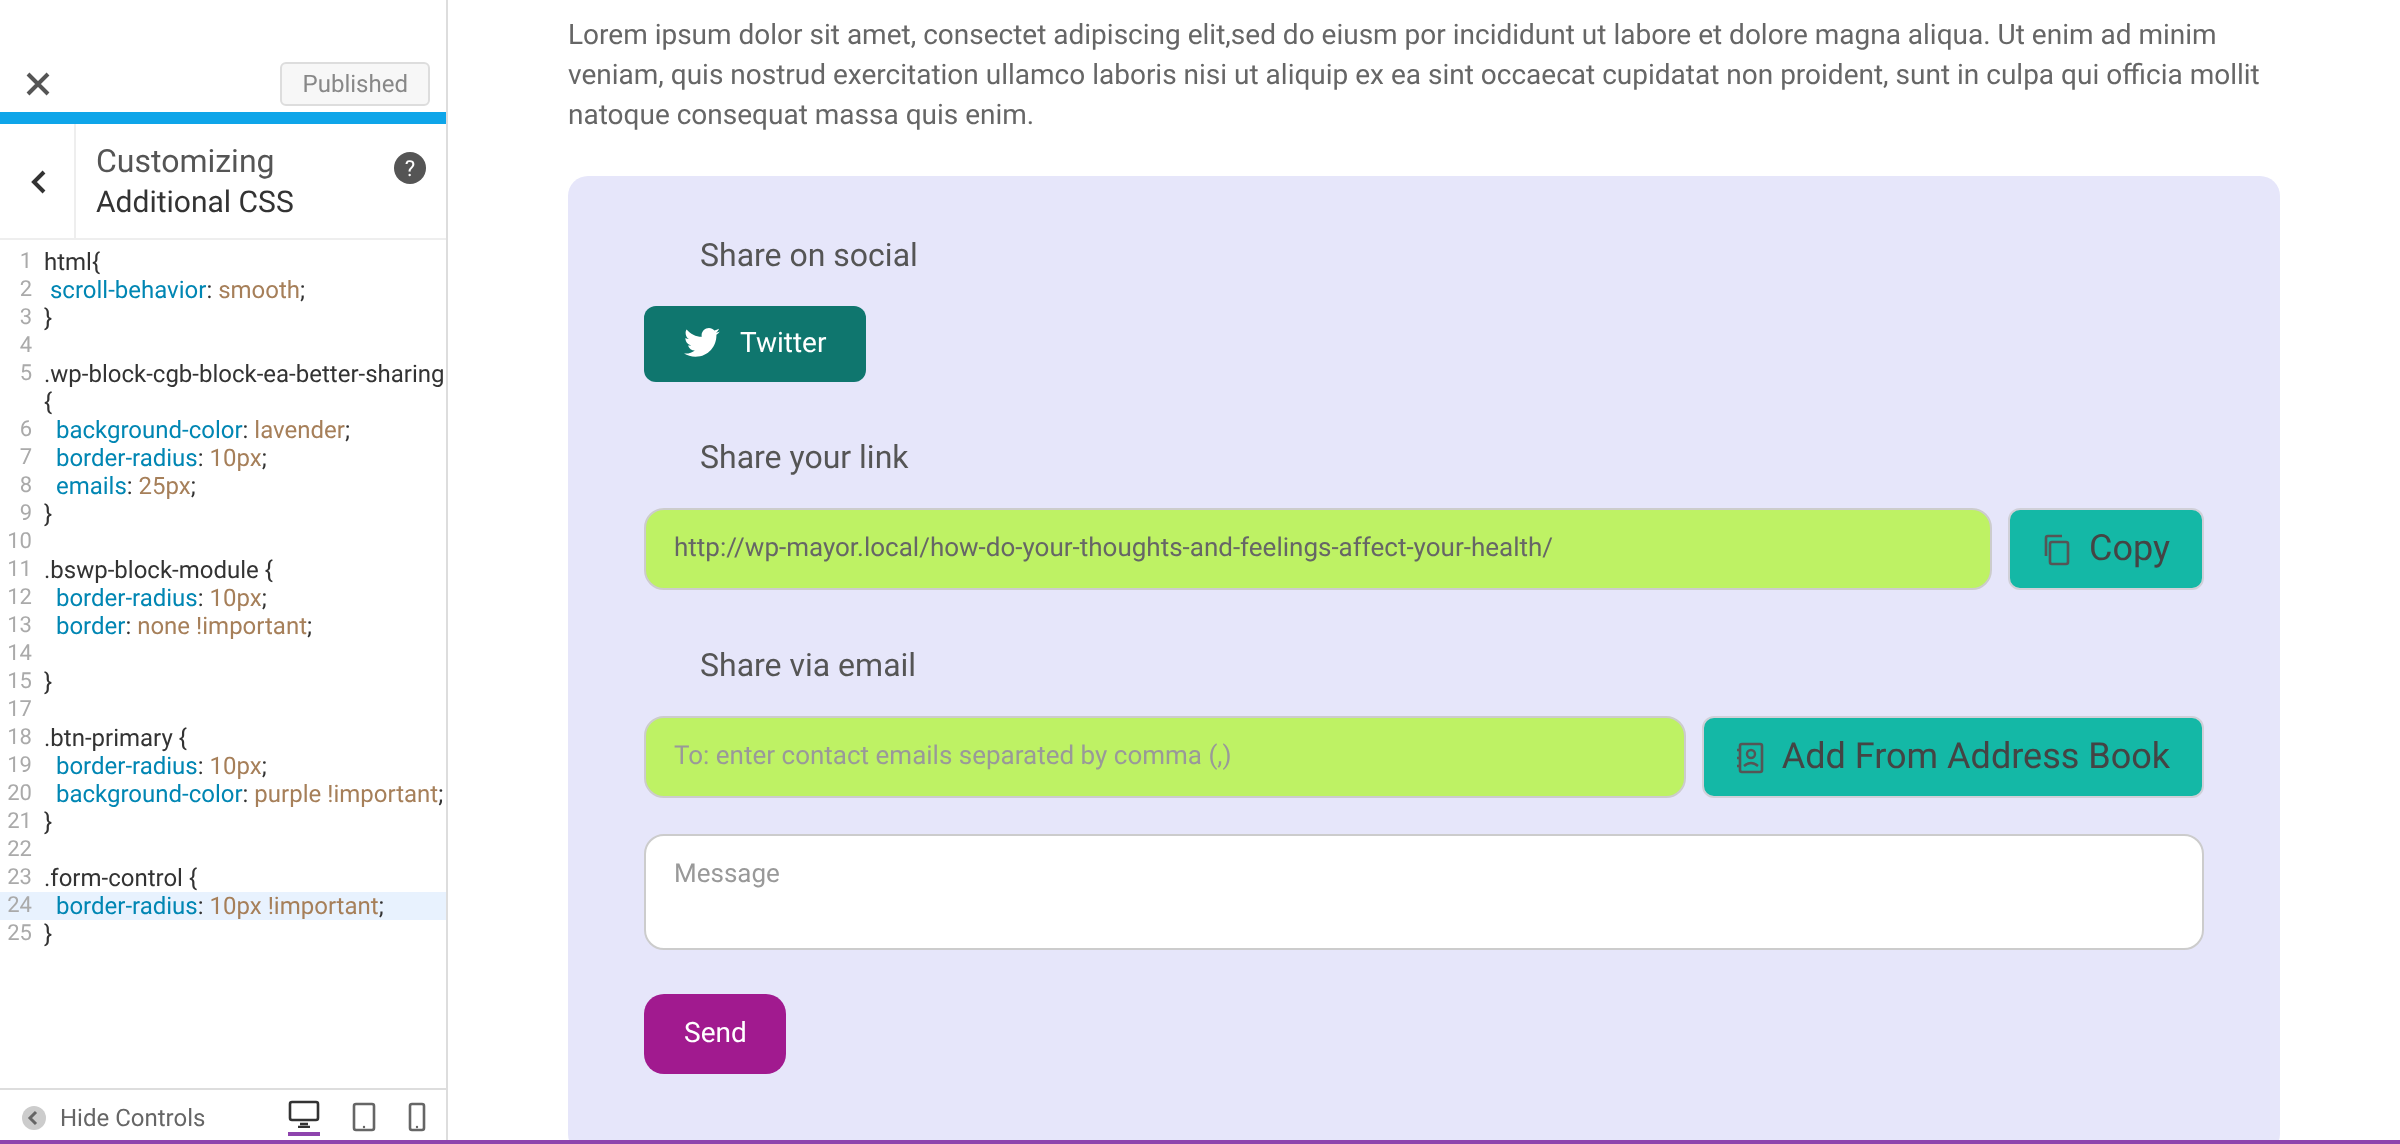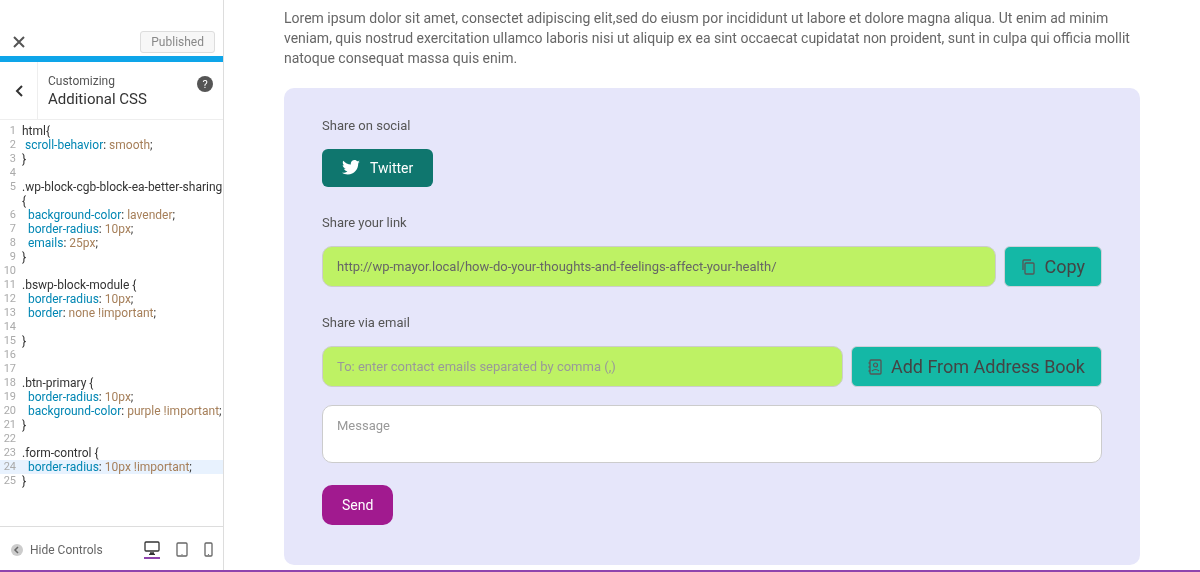--- a/index.html
+++ b/index.html
@@ -4,40 +4,40 @@
 <style>
 * { margin:0; padding:0; box-sizing:border-box; font-family:-apple-system,BlinkMacSystemFont,"Segoe UI",Roboto,sans-serif; }
 body { width:1200px; height:572px; overflow:hidden; background:#fff; position:relative; }
 .sidebar { position:absolute; left:0; top:0; width:224px; height:572px; background:#fff; border-right:1px solid #ddd; display:flex; flex-direction:column; }
 .sb-top { height:35px; border-bottom:6px solid #0ea5e9; display:flex; align-items:center; padding:0 8px;margin-top:27px; }
 .sb-close { width:22px; height:22px; display:flex; align-items:center; justify-content:center; color:#555; cursor:pointer; font-size:15px; }
 .sb-pub { margin-left:auto; font-size:12px; color:#888; border:1px solid #ddd; border-radius:3px; padding:3px 10px; background:#f7f7f7; cursor:pointer; }
 .sb-head { height:58px; border-bottom:1px solid #eee; display:flex; align-items:center; padding:0 10px 0 0; position:relative; }
 .sb-back { width:38px; height:58px; display:flex; align-items:center; justify-content:center; cursor:pointer; border-right:1px solid #eee; }
 .sb-titles { flex:1; padding-left:10px; }
-.sb-sub { font-size:12px; color:#555; }
+.sb-sub { font-size:16px; color:#555; }
 .sb-title { font-size:15px; color:#333; margin-top:2px; }
 .sb-help { position:absolute; right:10px; top:14px; width:16px; height:16px; border-radius:50%; background:#555; color:#fff; font-size:11px; display:flex; align-items:center; justify-content:center; cursor:pointer; }
 .editor { flex:1; overflow:auto; background:#fff; font-family:Menlo,Consolas,monospace; font-size:12px; line-height:14px; padding-top:4px; }
 .line { display:flex; }
 .gut { width:20px; text-align:right; color:#aaa; padding-right:4px; user-select:none; font-size:11px; }
 .code { flex:1; white-space:pre-wrap; color:#333; padding-left:2px; }
 .tok-val { color:#a67f59; }
 .tok-kw { color:#0086b3; }
 .line.hl { background:#e8f2fe; }
-.sb-foot { height:46px; border-top:1px solid #ddd; display:flex; align-items:center; padding:0 10px; font-size:12px; color:#666; }
+.sb-foot { height:28px; border-top:1px solid #ddd; display:flex; align-items:center; padding:0 10px; font-size:12px; color:#666; }
 .sb-hide { display:flex; align-items:center; gap:6px; cursor:pointer; }
 .sb-devices { margin-left:auto; display:flex; gap:16px; align-items:center; }
 .dev { cursor:pointer; color:#666; }
 .dev.active { border-bottom:2px solid #8e44ad; padding-bottom:2px; }
 .accent { position:absolute; left:0; bottom:0; width:1200px; height:2px; background:#8e44ad; }
 .preview { position:absolute; left:224px; top:0; width:976px; height:572px; background:#fff; overflow:hidden; }
 .lorem { padding:8px 60px 20px 60px; color:#666; font-size:14px; line-height:20px; }
 .card { margin:0 60px 20px 60px; background:#e6e6fa; border-radius:10px; padding:30px 38px 40px 38px; }
-.sect-h { font-size:13px; color:#555; margin-bottom:16px; }
+.sect-h { font-size:16px; color:#555; margin-bottom:16px;margin-left:28px; }
 .twitter { background:#0f766e; color:#fff; border:none; border-radius:6px; padding:11px 20px; font-size:14px; display:inline-flex; gap:10px; cursor:pointer; }
 .sect { margin-bottom:28px; }
 .row { display:flex; gap:8px; }
 .input { flex:1; background:#bef264; border:1px solid #ccc; border-radius:10px; padding:12px 14px; font-size:13px; color:#666; }
 .input::placeholder { color:#999; }
 .btn2 { background:#14b8a6; border:1px solid #d0d0d8; border-radius:6px; padding:0 16px; display:flex; align-items:center; gap:8px; font-size:18px; color:#444; cursor:pointer; }
 .msg { width:100%; background:#fff; border:1px solid #ccc; border-radius:10px; padding:12px 14px; font-size:13px; color:#666; height:58px; resize:none; margin-top:0; }
 .msg::placeholder { color:#999; }
 .send { background:#a11a8f; color:#fff; border:none; border-radius:10px; padding:12px 20px; font-size:14px; cursor:pointer; margin-top:18px; }
 svg { display:block; }
@@ -121,24 +121,20 @@
       </div>
       <div class="line">
         <div class="gut">14</div>
         <div class="code"></div>
       </div>
       <div class="line">
         <div class="gut">15</div>
         <div class="code">}</div>
       </div>
       <div class="line">
-        <div class="gut">16</div>
-        <div class="code"></div>
-      </div>
-      <div class="line">
         <div class="gut">17</div>
         <div class="code"></div>
       </div>
       <div class="line">
         <div class="gut">18</div>
         <div class="code">.btn-primary {</div>
       </div>
       <div class="line">
         <div class="gut">19</div>
         <div class="code">  <span class="tok-kw"><span class="tok-kw">border</span>-radius</span>: <span class="tok-val">10px</span>;</div>

